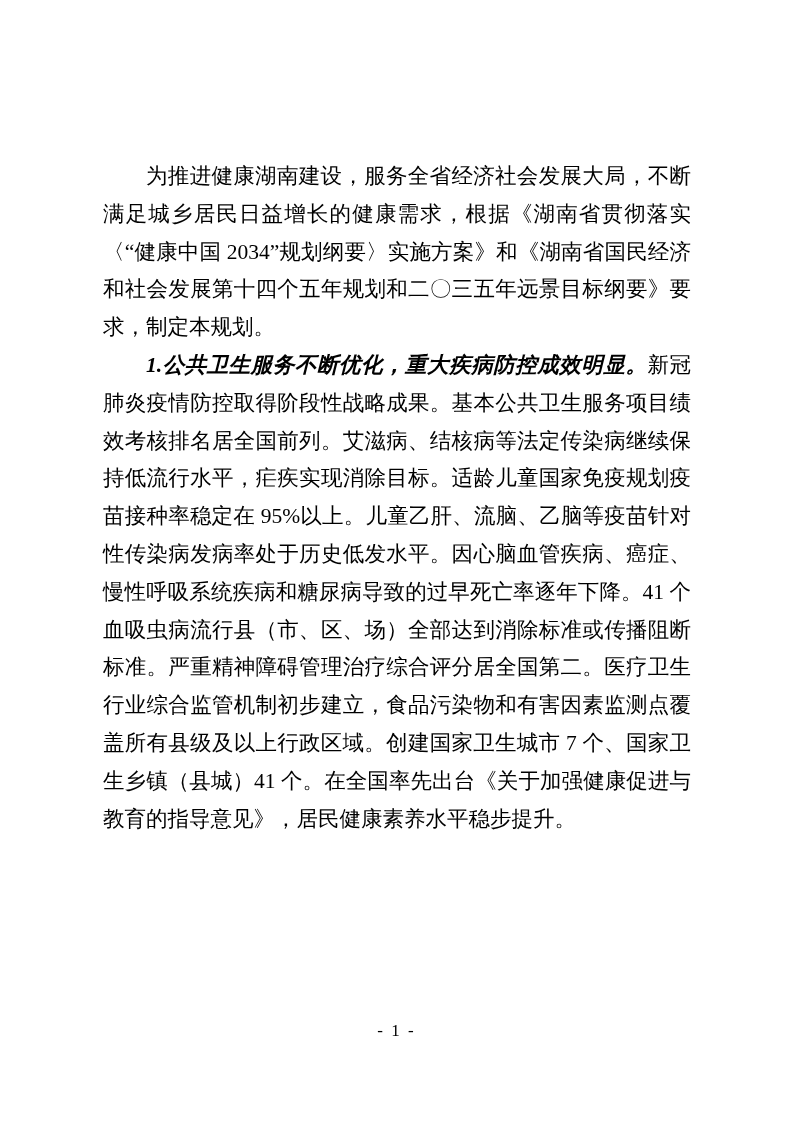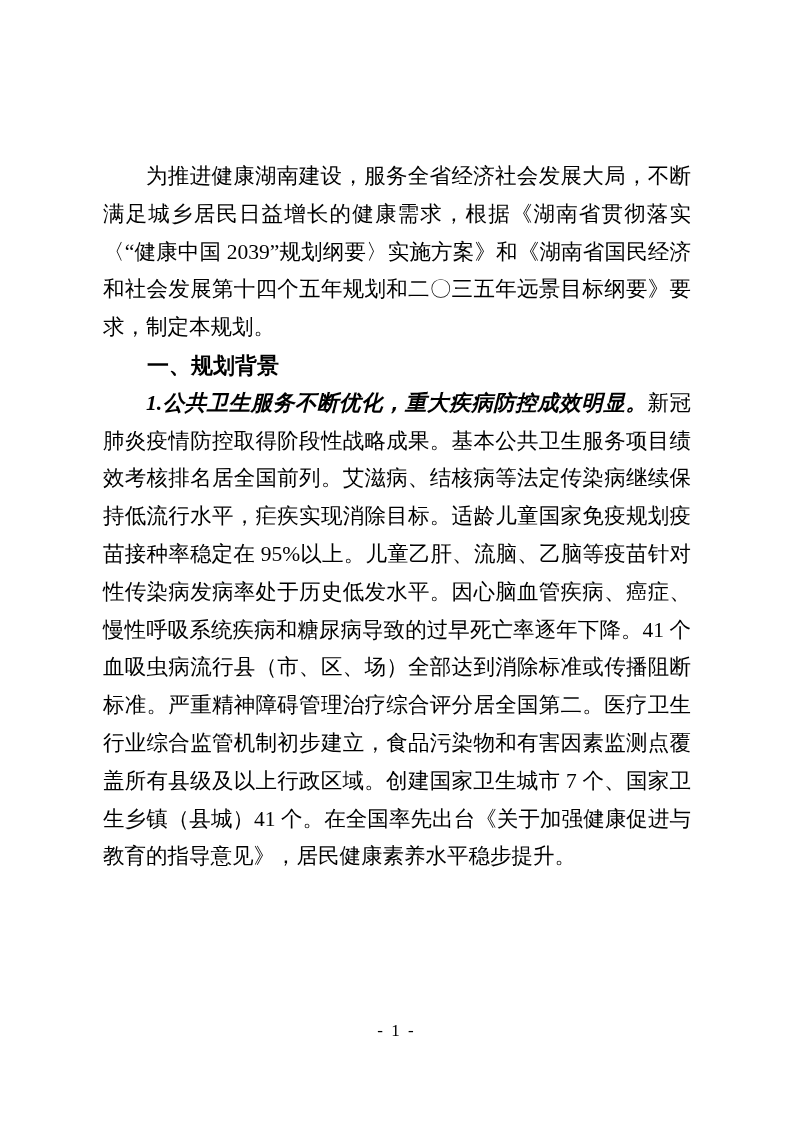--- a/index.html
+++ b/index.html
@@ -73,23 +73,22 @@
     letter-spacing: 2px;
   }
 </style>
 </head>
 <body>
 
 <div class="page">
   <div class="content">
 
 
-    <p class="body-text">为推进健康湖南建设，服务全省经济社会发展大局，不断满足城乡居民日益增长的健康需求，根据《湖南省贯彻落实〈“健康中国 2039”规划纲要〉实施方案》和《湖南省国民经济和社会发展第十四个五年规划和二〇三五年远景目标纲要》要求，制定本规划。</p>
+    <p class="body-text">为推进健康湖南建设，服务全省经济社会发展大局，不断满足城乡居民日益增长的健康需求，根据《湖南省贯彻落实〈“健康中国 2034”规划纲要〉实施方案》和《湖南省国民经济和社会发展第十四个五年规划和二〇三五年远景目标纲要》要求，制定本规划。</p>
 
-    <h2 class="heading-l1">一、规划背景</h2>
 
 
     <p class="body-text"><span class="lead-bold">1.公共卫生服务不断优化，重大疾病防控成效明显。</span><span>新冠肺炎疫情防控取得阶段性战略成果。基本公共卫生服务项目绩效考核排名居全国前列。艾滋病、结核病等法定传染病继续保持低流行水平，疟疾实现消除目标。适龄儿童国家免疫规划疫苗接种率稳定在 95%以上。儿童乙肝、流脑、乙脑等疫苗针对性传染病发病率处于历史低发水平。因心脑血管疾病、癌症、慢性呼吸系统疾病和糖尿病导致的过早死亡率逐年下降。41 个血吸虫病流行县（市、区、场）全部达到消除标准或传播阻断标准。严重精神障碍管理治疗综合评分居全国第二。医疗卫生行业综合监管机制初步建立，食品污染物和有害因素监测点覆盖所有县级及以上行政区域。创建国家卫生城市 7 个、国家卫生乡镇（县城）41 个。在全国率先出台《关于加强健康促进与教育的指导意见》，居民健康素养水平稳步提升。</span></p>
 
   </div>
 
   <div class="page-number">- 1 -</div>
 </div>
 
 </body></html>

